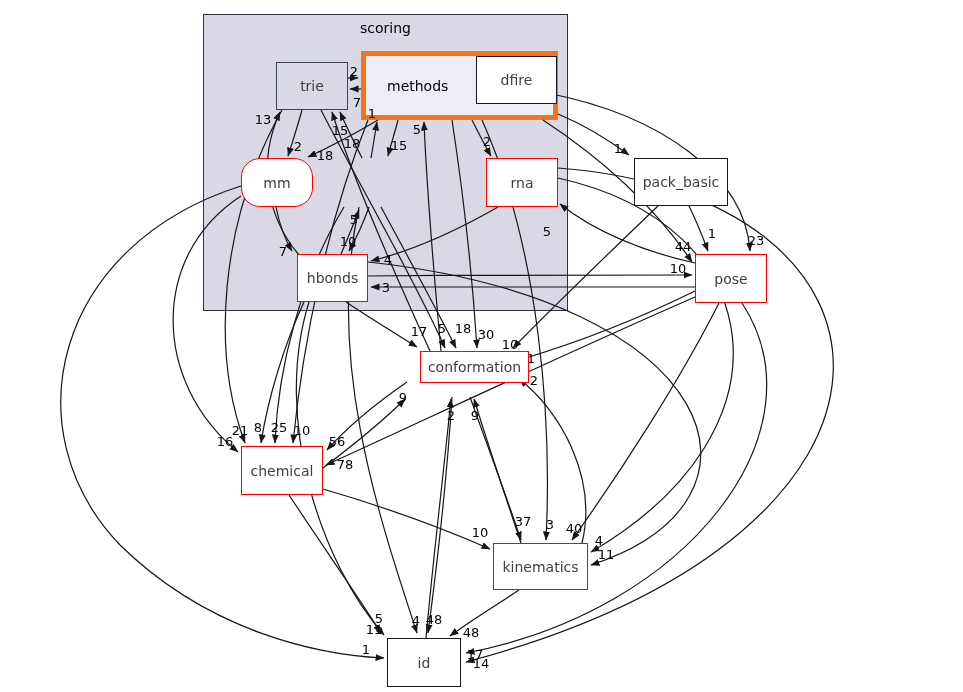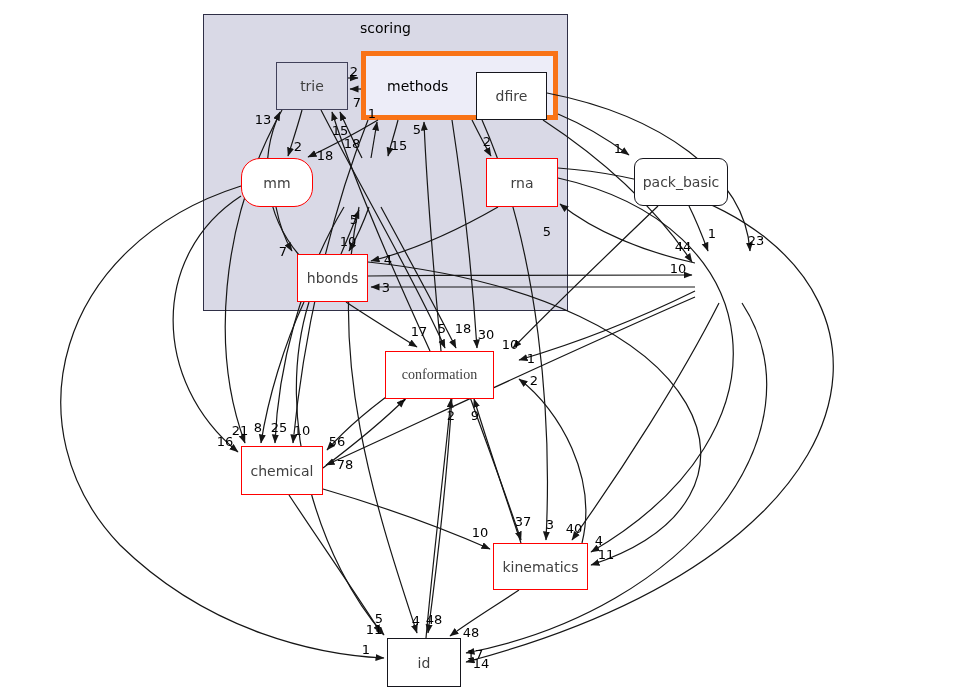--- a/index.html
+++ b/index.html
@@ -144,24 +144,25 @@
         <text x="471" y="637" text-anchor="middle" class="edge-label">48</text>
         <path d="M742,303 C825,430 690,610 466,653" fill="none" stroke="#161616" stroke-width="1.2" marker-end="url(#arrow)"></path>
         <text x="475" y="659" text-anchor="middle" class="edge-label">17</text>
         <path d="M558,168 C920,195 960,530 466,662" fill="none" stroke="#161616" stroke-width="1.2" marker-end="url(#arrow)"></path>
         <text x="481" y="668" text-anchor="middle" class="edge-label">14</text>
       </g>
   </svg>
 
   <div id="node-layer">
       <div class="node lav" style="left: 276px; top: 62px; width: 72px; height: 48px;">trie</div>
-      <div class="node plain" style="left: 476px; top: 72px; width: 71px; height: 48px;">dfire</div>
+      <div class="node plain" style="left: 476px; top: 56px; width: 81px; height: 48px;">dfire</div>
       <div class="node red" style="left: 241px; top: 158px; width: 72px; height: 49px; border-radius: 19px;">mm</div>
       <div class="node red" style="left: 486px; top: 158px; width: 72px; height: 49px;">rna</div>
-      <div class="node plain" style="left: 634px; top: 158px; width: 94px; height: 48px; border-radius: 9px;">pack_basic</div>
+      <div class="node plain" style="left: 634px; top: 158px; width: 94px; height: 48px;">pack_basic</div>
       <div class="node red" style="left: 297px; top: 254px; width: 71px; height: 48px;">hbonds</div>
-      <div class="node red" style="left: 385px; top: 351px; width: 109px; height: 48px; font-family: Liberation Serif, serif;">conformation</div>
+      <div class="node red" style="left: 695px; top: 254px; width: 72px; height: 49px;">pose</div>
+      <div class="node red" style="left: 420px; top: 351px; width: 109px; height: 32px;">conformation</div>
       <div class="node red" style="left: 241px; top: 446px; width: 82px; height: 49px;">chemical</div>
       <div class="node red" style="left: 493px; top: 543px; width: 95px; height: 47px;">kinematics</div>
       <div class="node plain" style="left: 387px; top: 638px; width: 74px; height: 49px;">id</div>
     </div>
 
 </div>
 
 </body></html>

